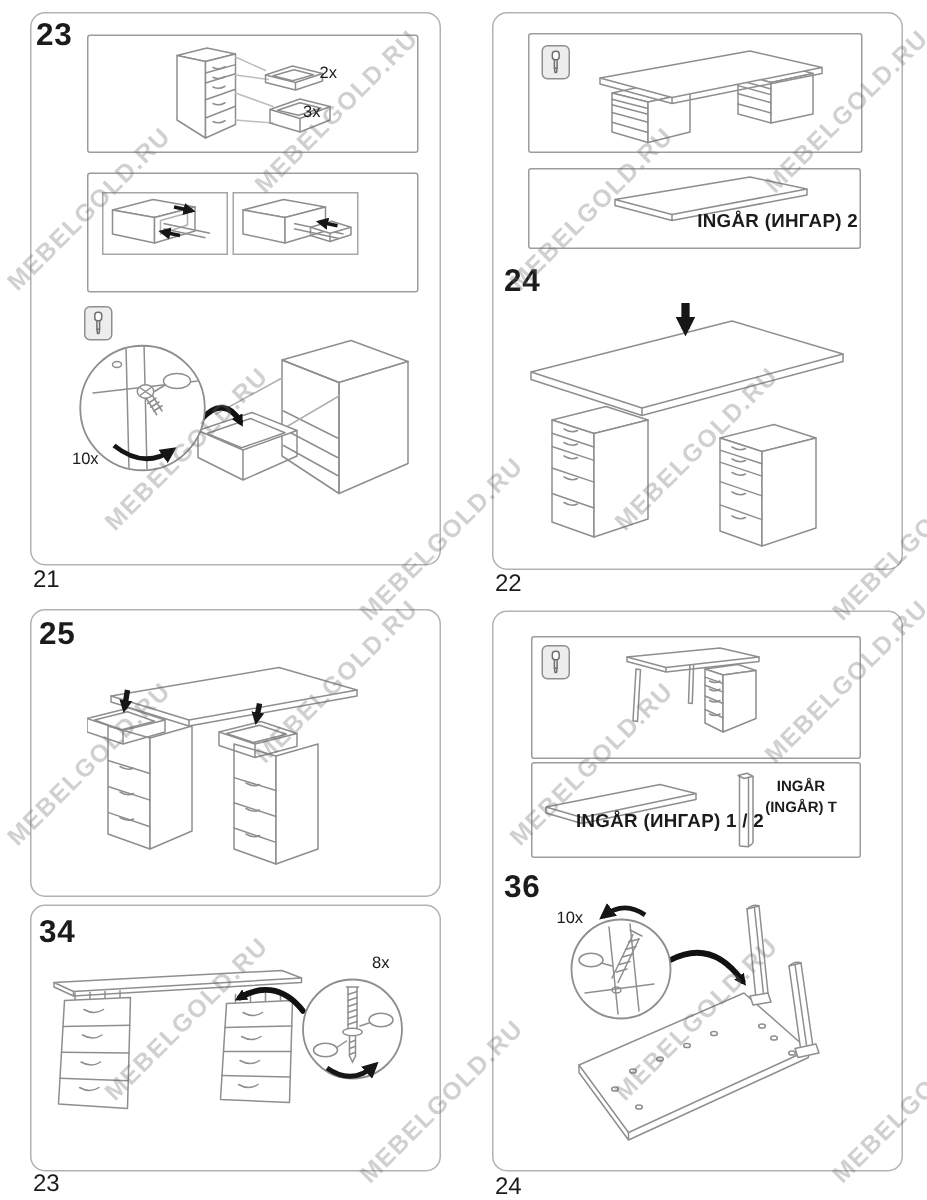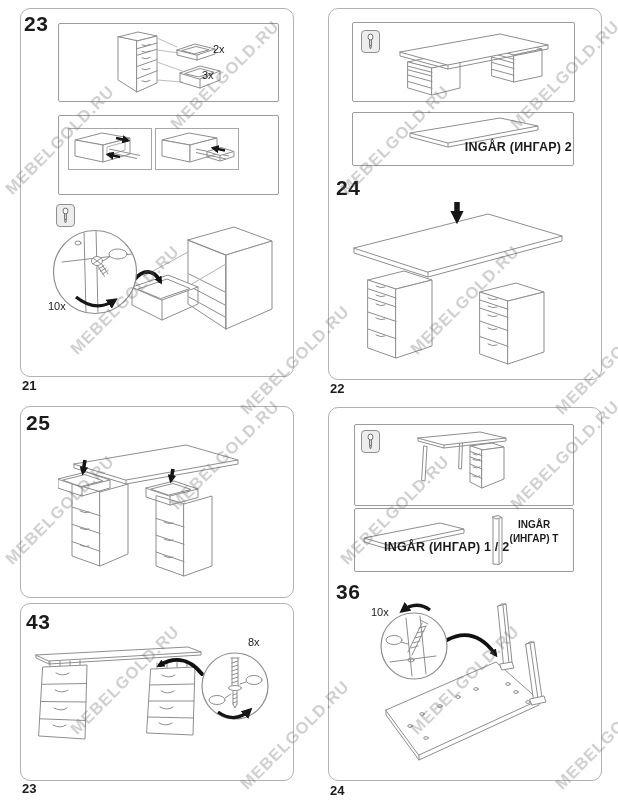--- a/index.html
+++ b/index.html
@@ -2,21 +2,21 @@
 <html><head>
 <meta charset="utf-8">
 <style>
   html,body{margin:0;padding:0;background:#fff}
   .sheet{position:relative;width:618px;height:800px;background:#ffffff;
          font-family:"Liberation Sans",sans-serif;color:#1b1b1b;overflow:hidden}
   .frame{position:absolute;border:1.4px solid #b2b2b2;border-radius:10px;background:transparent}
   .panel{position:absolute;border:1px solid #9c9c9c;border-radius:2px;background:transparent}
   .subpanel{position:absolute;border:1px solid #a6a6a6;background:transparent}
   .stepnum{position:absolute;font-size:21px;font-weight:700;letter-spacing:.5px;z-index:3}
-  .pagenum{position:absolute;font-size:13px;font-weight:700;z-index:3}
+  .pagenum{position:absolute;font-size:16px;font-weight:400;z-index:3}
   .count{position:absolute;font-size:11px;font-weight:400;z-index:3}
   .ingar{position:absolute;font-size:12.5px;font-weight:700;letter-spacing:.2px;z-index:3}
   .ingar2{position:absolute;font-size:10px;font-weight:700;text-align:center;line-height:14px;z-index:3}
   .tool{position:absolute;width:17px;height:21px;background:#ededed;border:1.2px solid #8f8f8f;
         border-radius:4px;display:flex;align-items:center;justify-content:center;z-index:3}
   .art{position:absolute;z-index:2}
   .wm{position:absolute;font-size:16.5px;font-weight:600;letter-spacing:1px;
       color:rgba(110,110,110,.32);white-space:nowrap;pointer-events:none;z-index:6;
       transform:translate(-50%,-50%) rotate(-45deg)}
 </style>
@@ -212,21 +212,21 @@
       <path d="M88,56 L88,65 L112,73 L140,65.5 L140,57 M112,64 L112,73"></path>
       <path d="M93,57 L115,51.5 L133,57.5 L111,63 Z"></path>
     </g>
     <g stroke="#161616" stroke-width="3.6" fill="none">
       <path d="M27,28 L25,40" marker-end="url(#ahb)"></path>
       <path d="M115,37 L113,48" marker-end="url(#ahb)"></path>
     </g>
   </svg>
 
   <div class="frame" style="left:20px;top:603px;width:272px;height:176px"></div>
-  <div class="stepnum" style="left:26px;top:610px">43</div>
+  <div class="stepnum" style="left:26px;top:610px">34</div>
   <svg class="art" style="left:30px;top:642px" width="250" height="108" viewBox="0 0 250 108">
     <defs>
         <clipPath id="clipH">
           <circle cx="205" cy="44" r="33"></circle>
         </clipPath>
       </defs>
     <g stroke="#8e8e8e" stroke-width="1" fill="none" stroke-linecap="round" stroke-linejoin="round">
       <path d="M20,20 L20,26 M30,19.5 L30,25.5 M40,19 L40,25 M50,18.5 L50,24.5"></path>
       <path d="M127,21 L127,27 M137,20.5 L137,26.5 M147,20 L147,26 M157,19.5 L157,25.5"></path>
       <path d="M6,13 L158,5 L171,10 L19,19 Z" fill="#fff"></path>
@@ -286,21 +286,21 @@
     <g stroke="#8e8e8e" stroke-width="1" fill="none" stroke-linejoin="round">
       <path d="M10,30 L86,15 L110,21 L34,37 Z" fill="#fff"></path>
       <path d="M10,30 L10,34 L34,41 L34,37 M34,41 L110,25 L110,21"></path>
       <path d="M138,9 L144,7.5 L148,9.5 L142,11 Z" fill="#fff"></path>
       <path d="M139,10 L139,56 M145,10.5 L145,56.5 M148,9.5 L148,54 M139,56 L145,56.5 L148,54"></path>
     </g>
   </svg>
   <div class="ingar" style="left:384px;top:540px">INGÅR (ИНГАР) 1 / 2</div>
   <div class="ingar2" style="left:492px;top:518px;width:84px">
     <span>INGÅR</span><br>
-    <span>(ИНГАР) T</span>
+    <span>(INGÅR) T</span>
   </div>
 
   <div class="stepnum" style="left:336px;top:580px">36</div>
   <svg class="art" style="left:362px;top:596px" width="230" height="182" viewBox="0 0 230 182">
     <defs>
         <clipPath id="clipK">
           <circle cx="52" cy="50" r="33"></circle>
         </clipPath>
       </defs>
     <g stroke="#8e8e8e" stroke-width="1" fill="none" stroke-linecap="round" stroke-linejoin="round">

